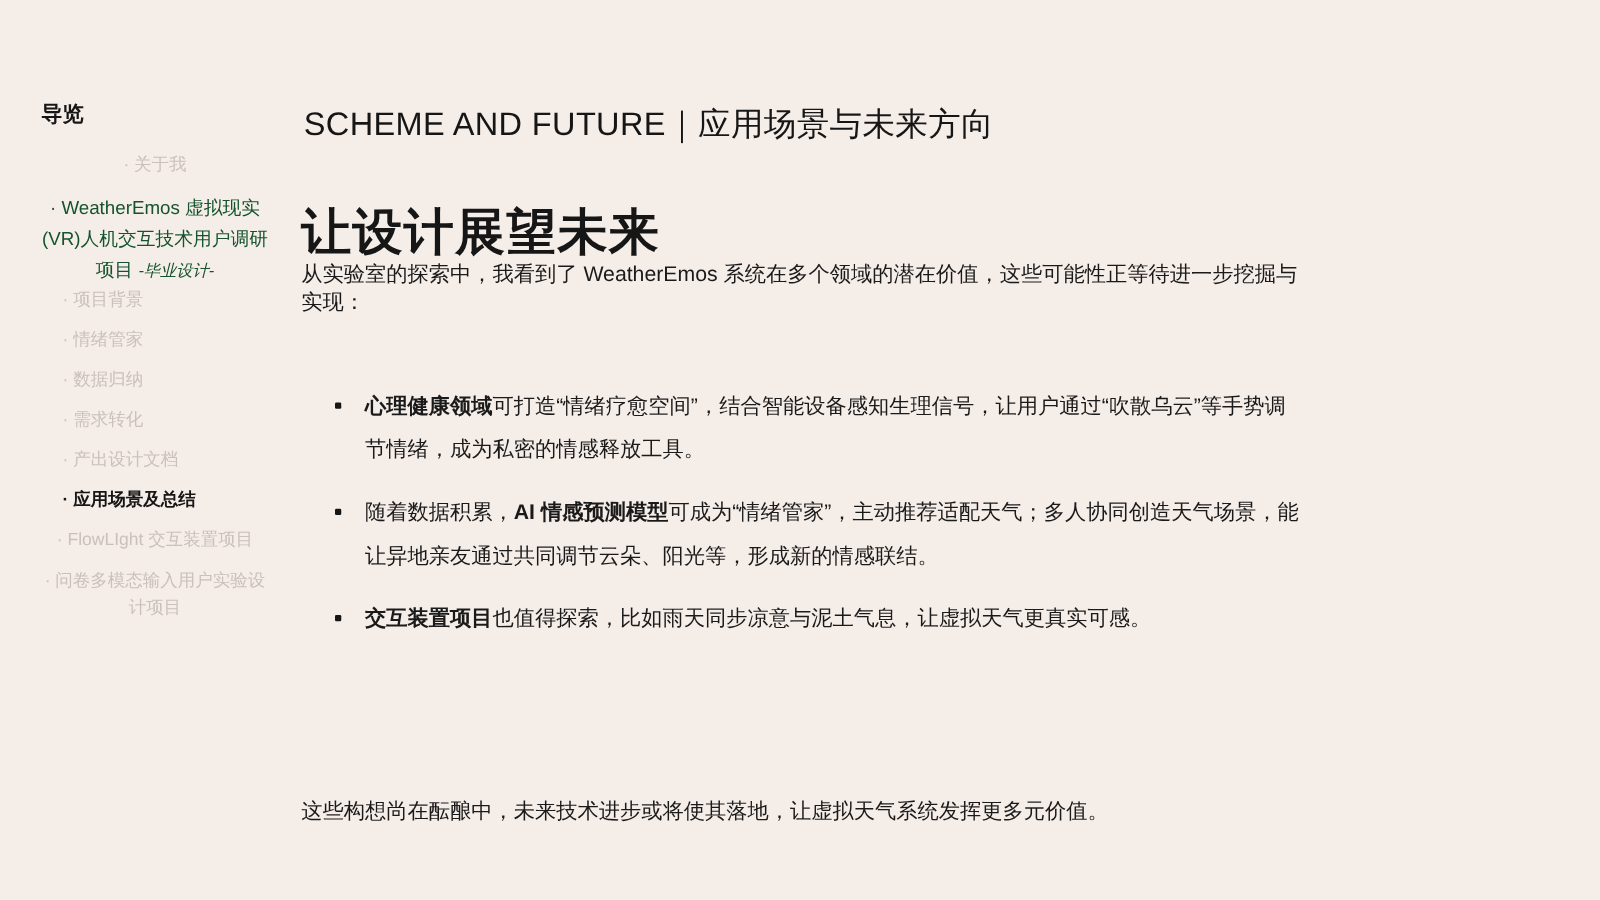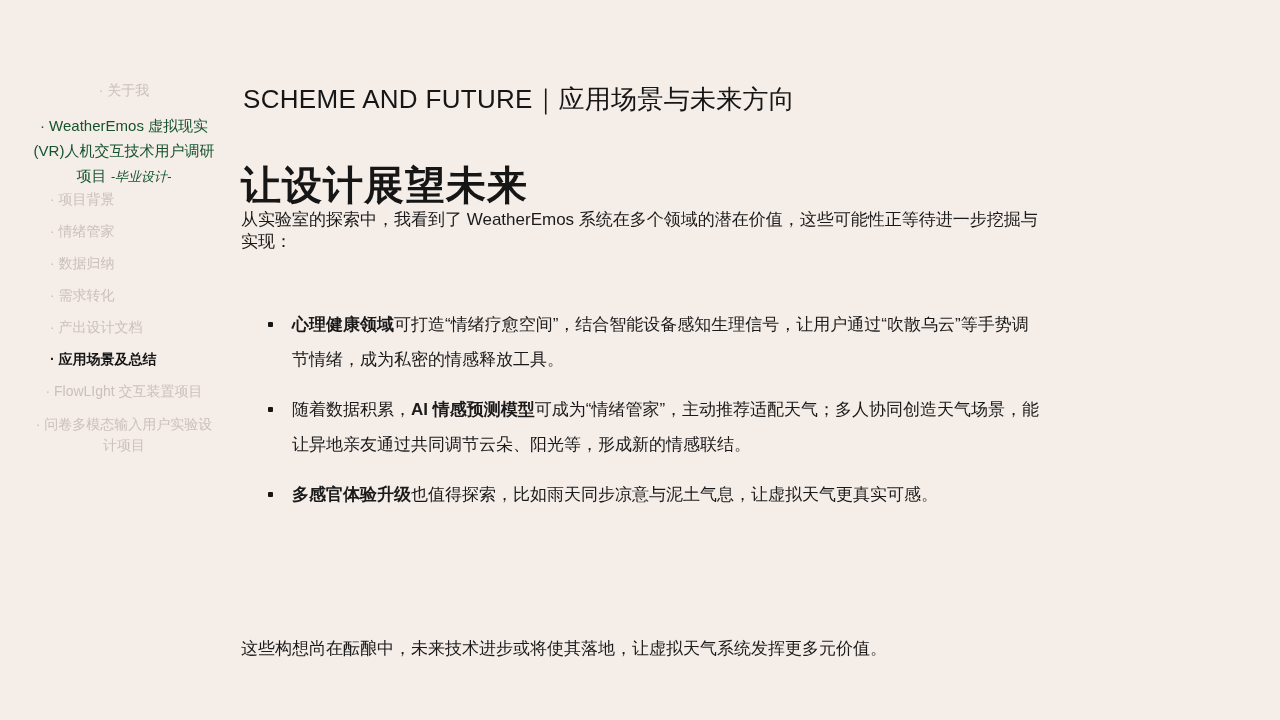--- a/index.html
+++ b/index.html
@@ -66,20 +66,21 @@
     position: absolute; left: 241px; top: 631px; width: 800px;
     font-size: 17px; line-height: 35px; color: #1a1a1a;
   }
 </style>
 </head>
 <body>
 
 <div class="page">
 
   <aside class="sidebar">
+    <div class="sidebar-title">导览</div>
 
     <div class="nav-item top">· 关于我</div>
 
     <div class="nav-item top project-active"><span>· WeatherEmos 虚拟现实(VR)人机交互技术用户调研项目 </span><span class="suffix">-毕业设计-</span></div>
 
     <div class="nav-item sub">· 项目背景</div>
     <div class="nav-item sub">· 情绪管家</div>
     <div class="nav-item sub">· 数据归纳</div>
     <div class="nav-item sub">· 需求转化</div>
     <div class="nav-item sub">· 产出设计文档</div>
@@ -95,19 +96,19 @@
     <h1 class="heading">让设计展望未来</h1>
 
     <p class="intro">从实验室的探索中，我看到了 WeatherEmos 系统在多个领域的潜在价值，这些可能性正等待进一步挖掘与实现：</p>
 
     <ul class="bullets">
       <li><span class="marker"></span><span class="seg-bold">心理健康领域</span><span>可打造“情绪疗愈空间”，结合智能设备感知生理信号，让用户通过“吹散乌云”等手势调节情绪，成为私密的情感释放工具。</span></li>
 
 
       <li><span class="marker"></span><span>随着数据积累，</span><span class="seg-bold">AI 情感预测模型</span><span>可成为“情绪管家”，主动推荐适配天气；多人协同创造天气场景，能让异地亲友通过共同调节云朵、阳光等，形成新的情感联结。</span></li>
 
-      <li><span class="marker"></span><span class="seg-bold">多感官体验升级</span><span>也值得探索，比如雨天同步凉意与泥土气息，让虚拟天气更真实可感。</span></li>
+      <li><span class="marker"></span><span class="seg-bold">交互装置项目</span><span>也值得探索，比如雨天同步凉意与泥土气息，让虚拟天气更真实可感。</span></li>
     </ul>
 
     <p class="closing">这些构想尚在酝酿中，未来技术进步或将使其落地，让虚拟天气系统发挥更多元价值。</p>
   </main>
 
 </div>
 
 </body></html>

